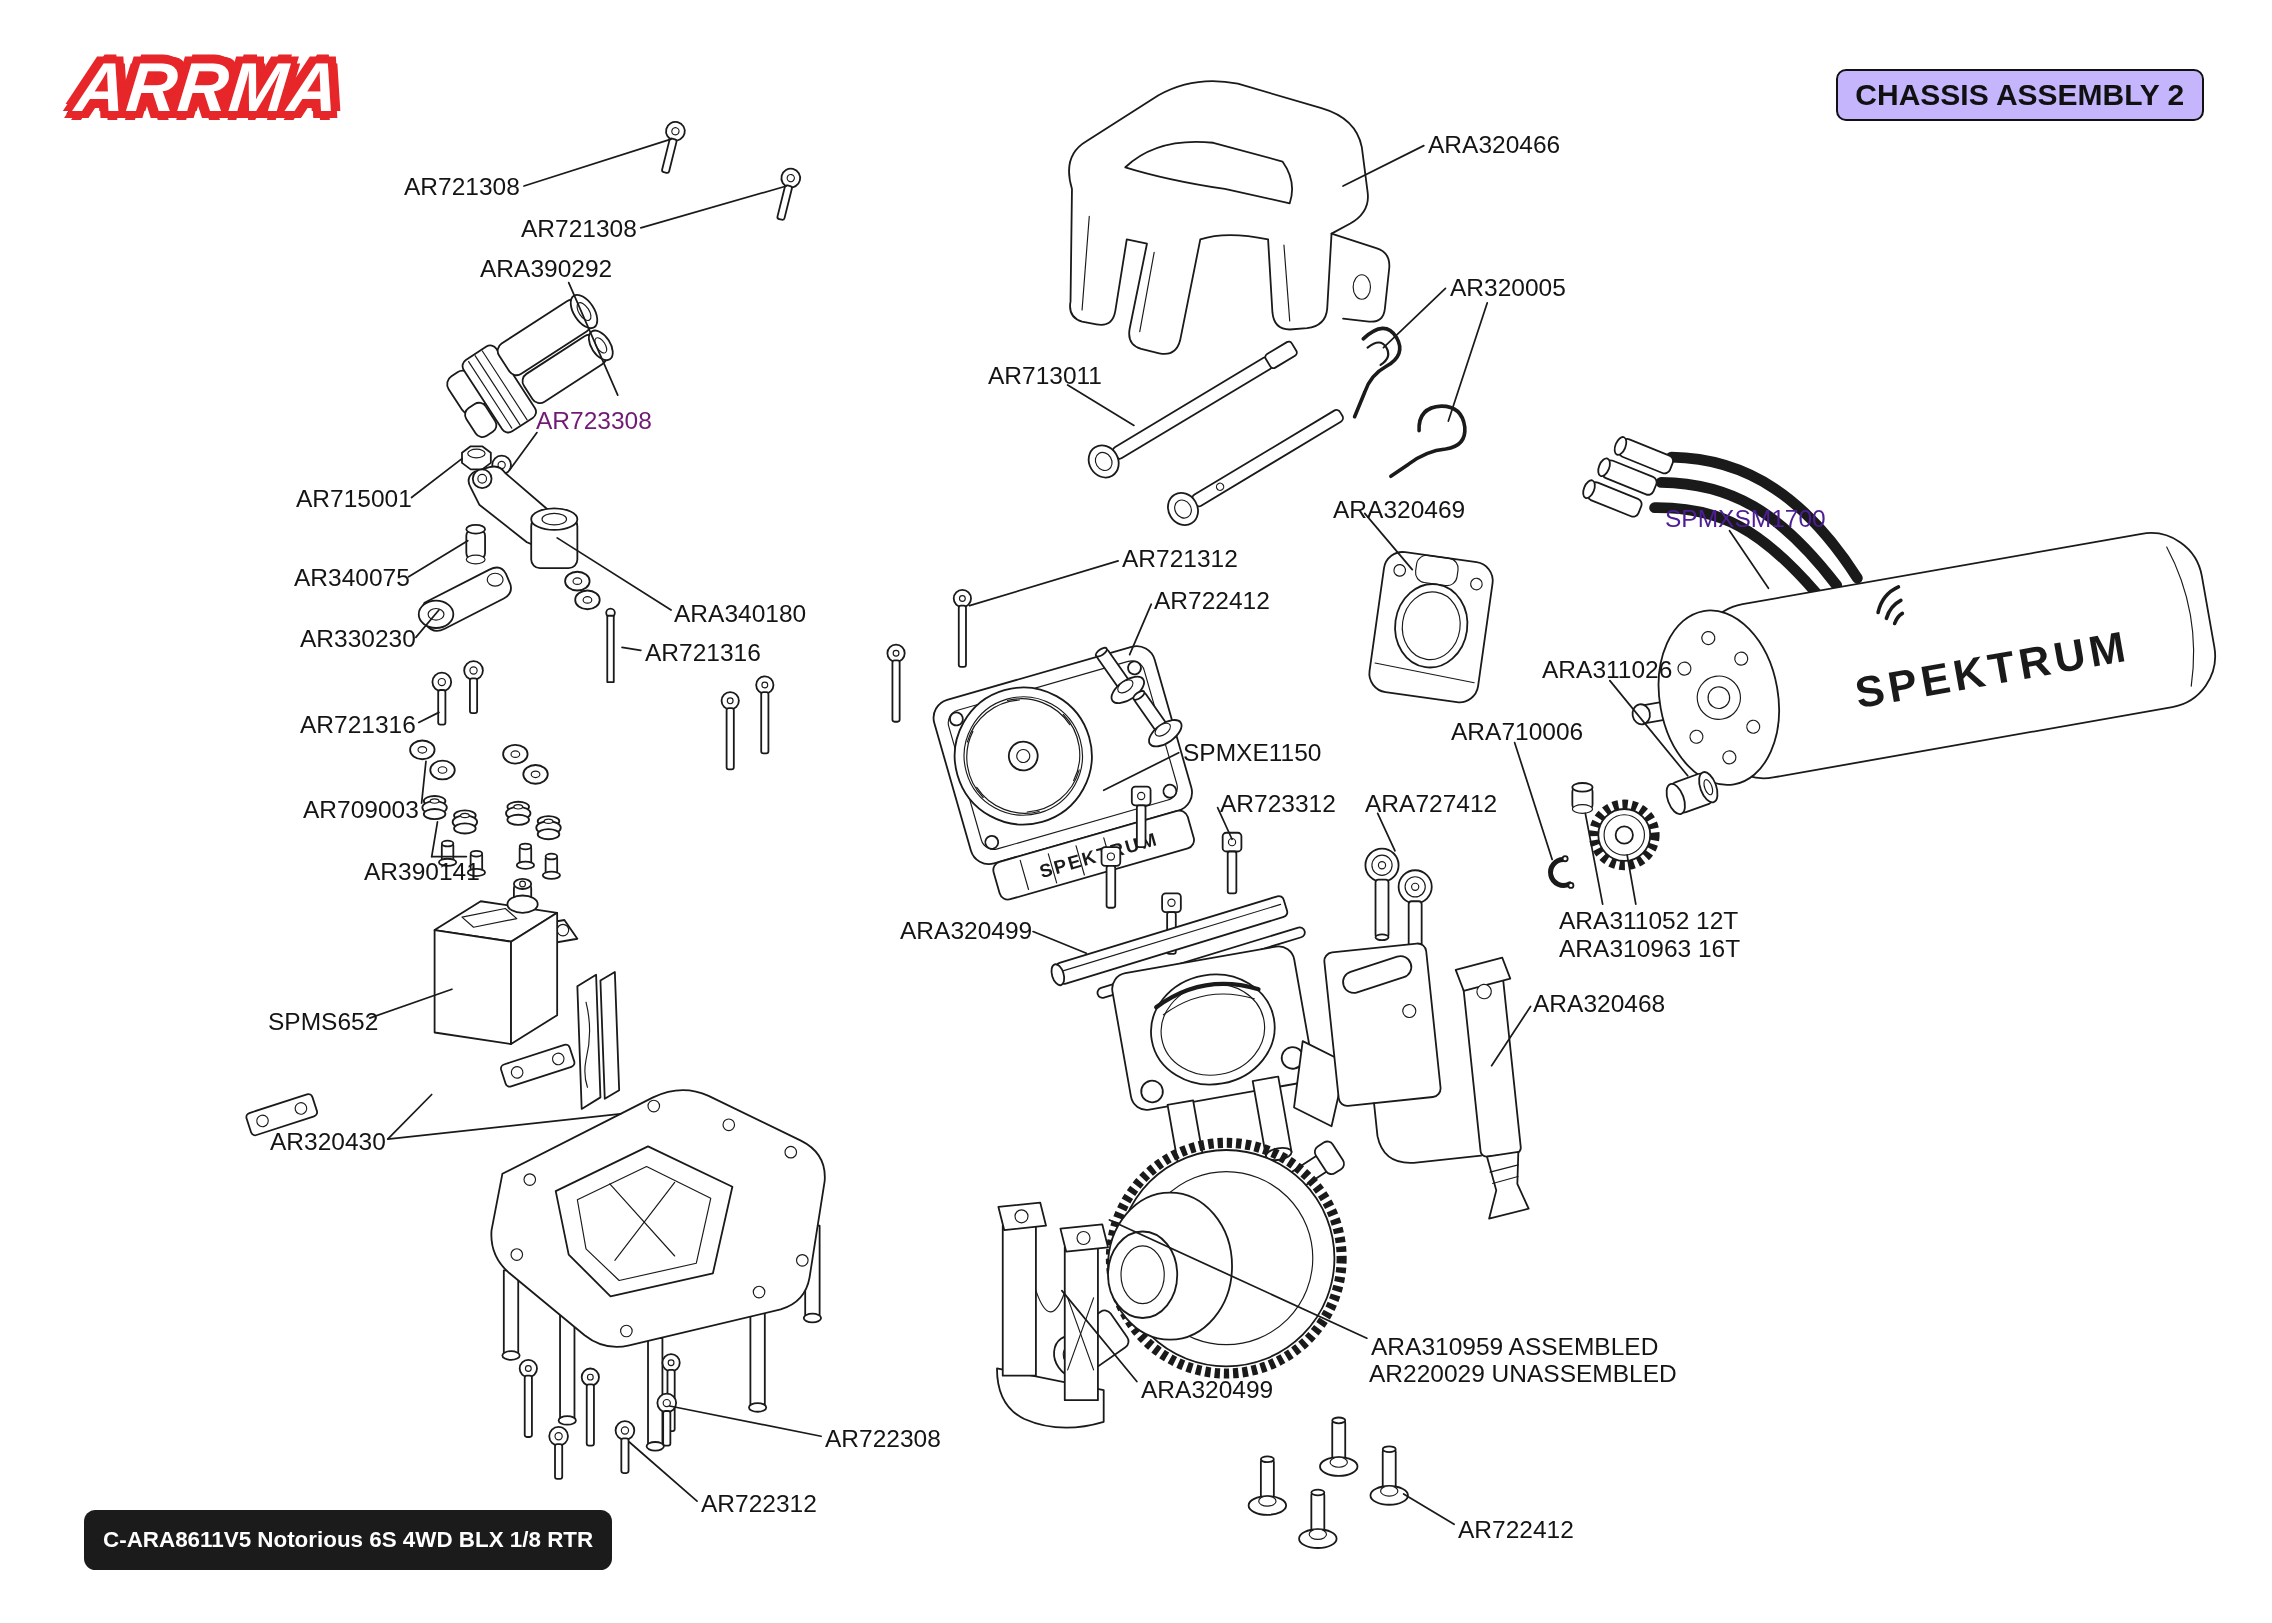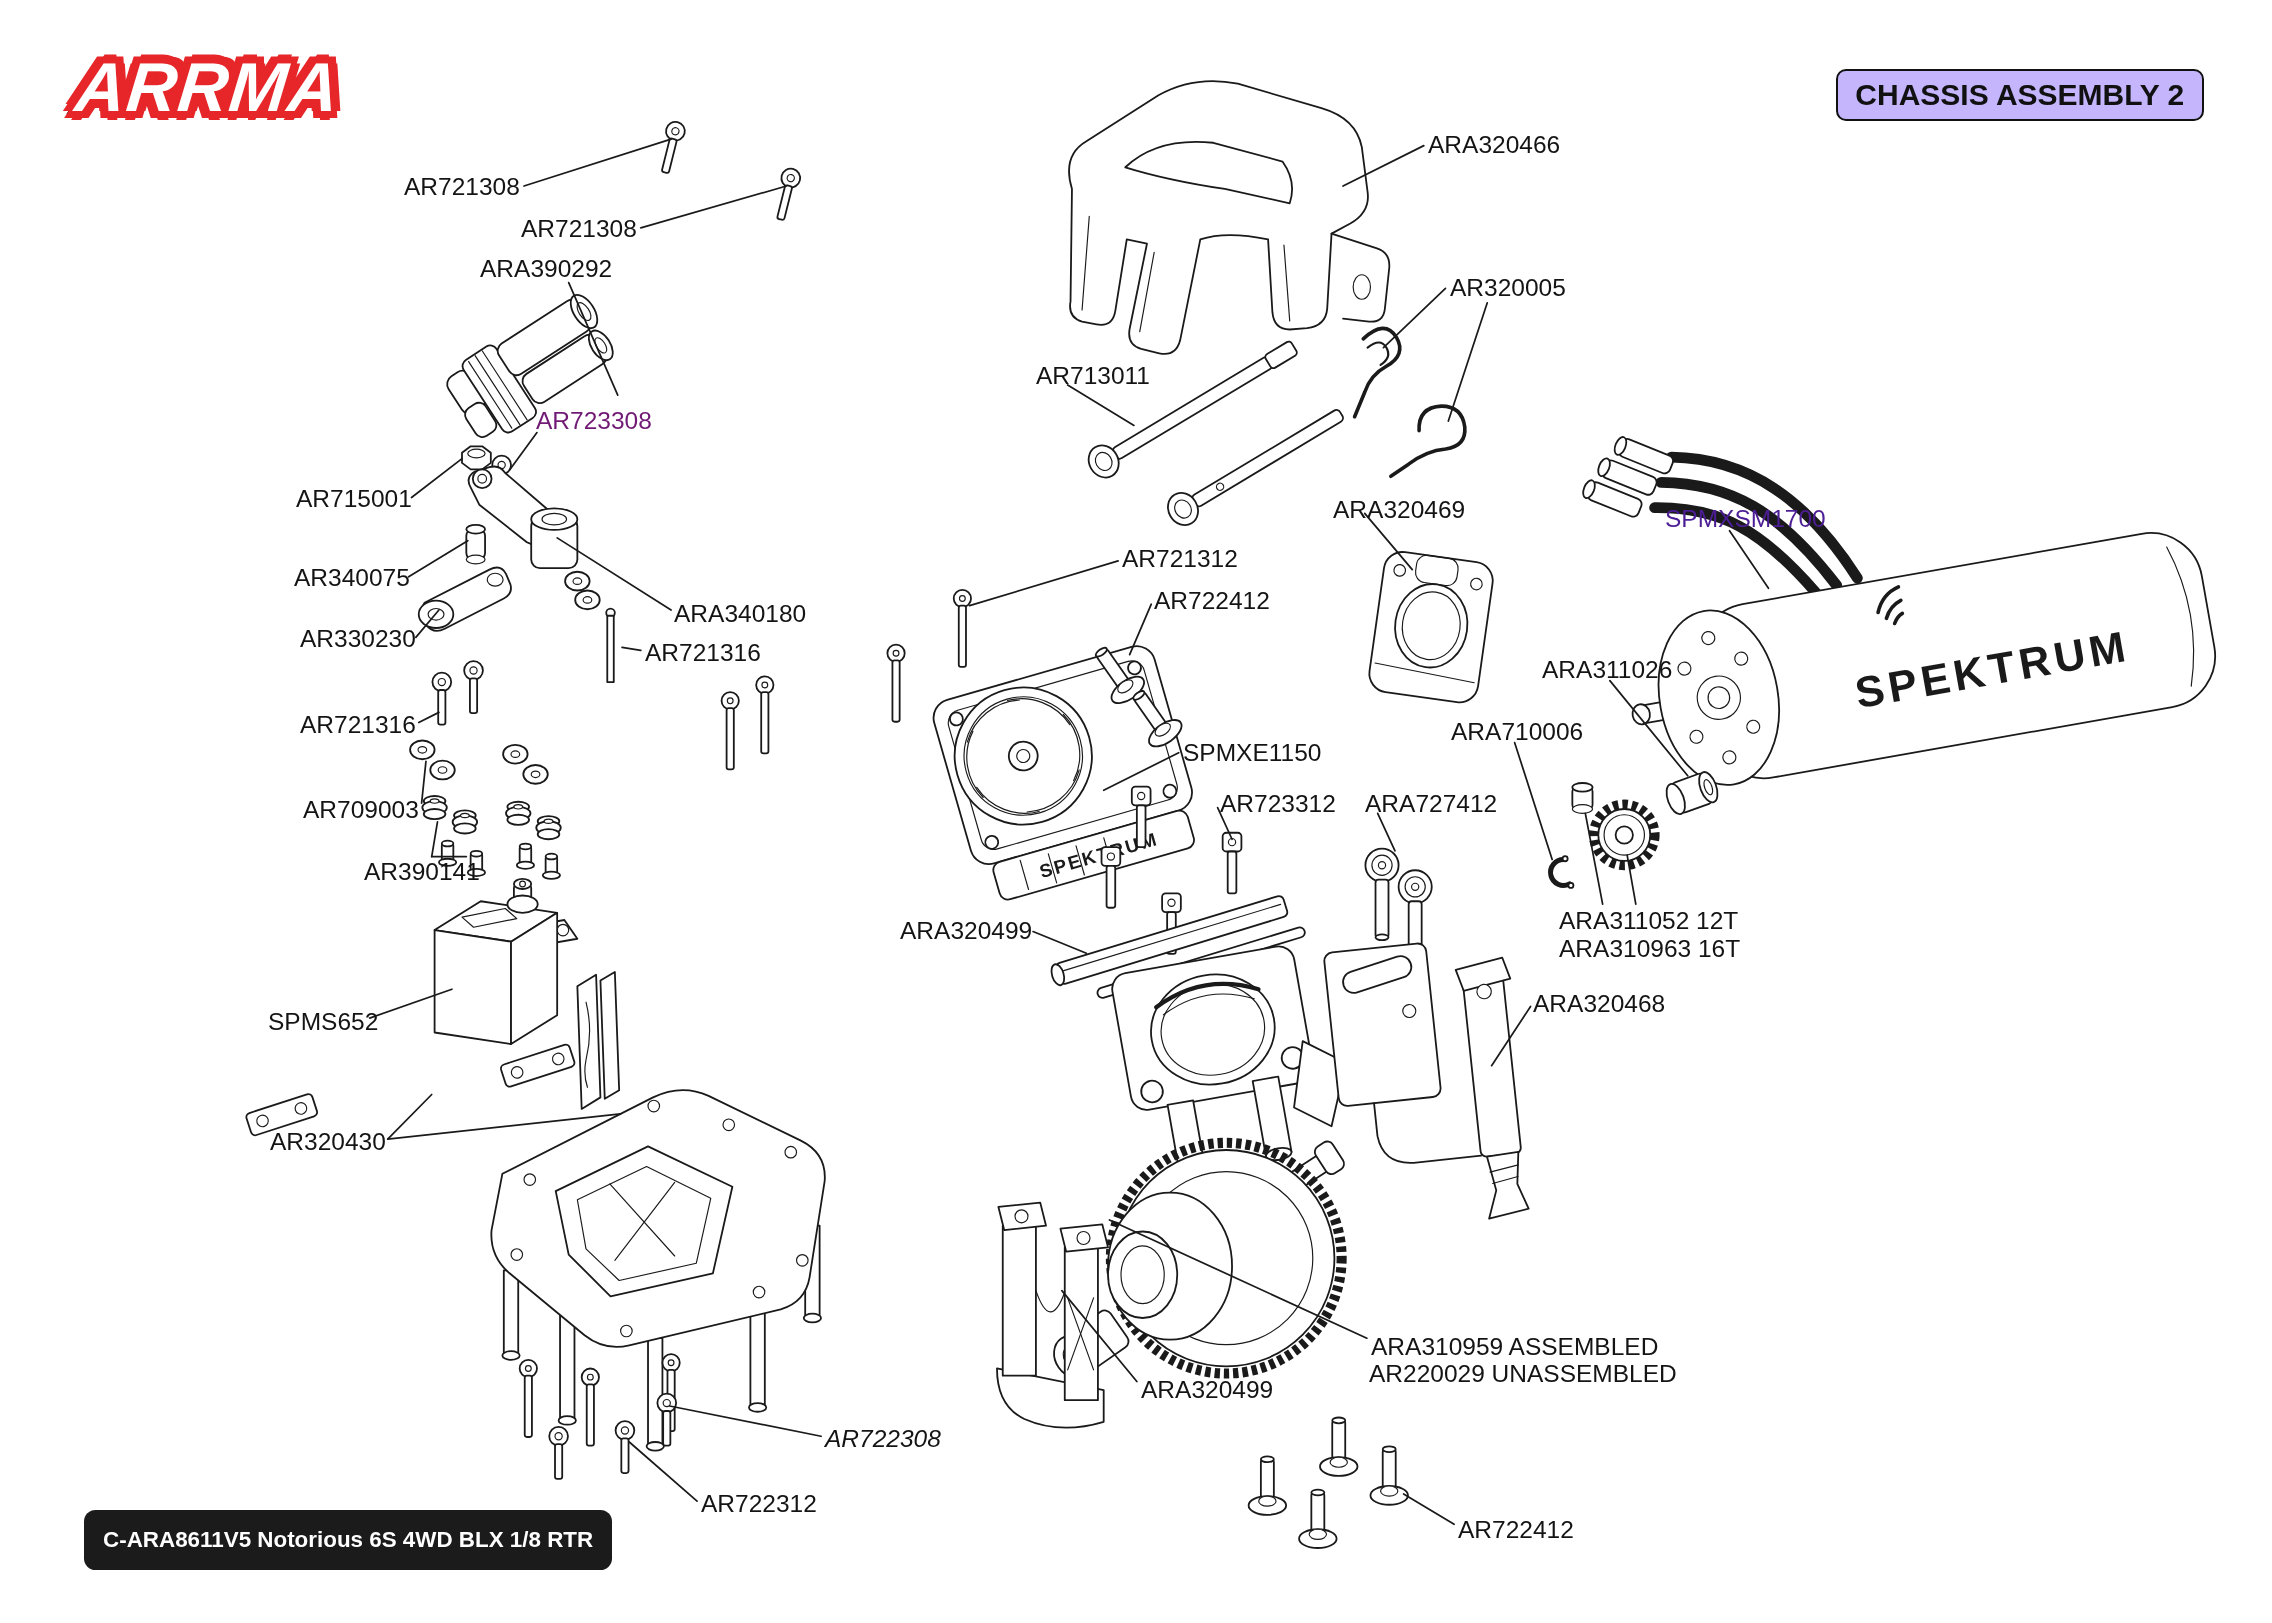--- a/index.html
+++ b/index.html
@@ -461,25 +461,25 @@
       <div class="part-label" style="left: 296px; top: 485px; color: rgb(20, 20, 20);">AR715001</div>
       <div class="part-label" style="left: 294px; top: 564px; color: rgb(20, 20, 20);">AR340075</div>
       <div class="part-label" style="left: 300px; top: 625px; color: rgb(20, 20, 20);">AR330230</div>
       <div class="part-label" style="left: 674px; top: 600px; color: rgb(20, 20, 20);">ARA340180</div>
       <div class="part-label" style="left: 645px; top: 639px; color: rgb(20, 20, 20);">AR721316</div>
       <div class="part-label" style="left: 300px; top: 711px; color: rgb(20, 20, 20);">AR721316</div>
       <div class="part-label" style="left: 303px; top: 796px; color: rgb(20, 20, 20);">AR709003</div>
       <div class="part-label" style="left: 364px; top: 858px; color: rgb(20, 20, 20);">AR390141</div>
       <div class="part-label" style="left: 268px; top: 1008px; color: rgb(20, 20, 20);">SPMS652</div>
       <div class="part-label" style="left: 270px; top: 1128px; color: rgb(20, 20, 20);">AR320430</div>
-      <div class="part-label" style="left: 825px; top: 1425px; color: rgb(20, 20, 20); font-style: italic;">AR722308</div>
+      <div class="part-label" style="left: 825px; top: 1425px; color: rgb(20, 20, 20);">AR722308</div>
       <div class="part-label" style="left: 701px; top: 1490px; color: rgb(20, 20, 20);">AR722312</div>
       <div class="part-label" style="left: 1428px; top: 131px; color: rgb(20, 20, 20);">ARA320466</div>
       <div class="part-label" style="left: 1450px; top: 274px; color: rgb(20, 20, 20);">AR320005</div>
-      <div class="part-label" style="left: 1036px; top: 362px; color: rgb(20, 20, 20);">AR713011</div>
+      <div class="part-label" style="left: 988px; top: 362px; color: rgb(20, 20, 20);">AR713011</div>
       <div class="part-label" style="left: 1122px; top: 545px; color: rgb(20, 20, 20);">AR721312</div>
       <div class="part-label" style="left: 1333px; top: 496px; color: rgb(20, 20, 20);">ARA320469</div>
       <div class="part-label" style="left: 1154px; top: 587px; color: rgb(20, 20, 20);">AR722412</div>
       <div class="part-label" style="left: 1183px; top: 739px; color: rgb(20, 20, 20);">SPMXE1150</div>
       <div class="part-label" style="left: 1665px; top: 505px; color: #4c1d95;">SPMXSM1700</div>
       <div class="part-label" style="left: 1542px; top: 656px; color: rgb(20, 20, 20);">ARA311026</div>
       <div class="part-label" style="left: 1451px; top: 718px; color: rgb(20, 20, 20);">ARA710006</div>
       <div class="part-label" style="left: 1220px; top: 790px; color: rgb(20, 20, 20);">AR723312</div>
       <div class="part-label" style="left: 1365px; top: 790px; color: rgb(20, 20, 20);">ARA727412</div>
       <div class="part-label" style="left: 1559px; top: 907px; color: rgb(20, 20, 20);">ARA311052 12T</div>

